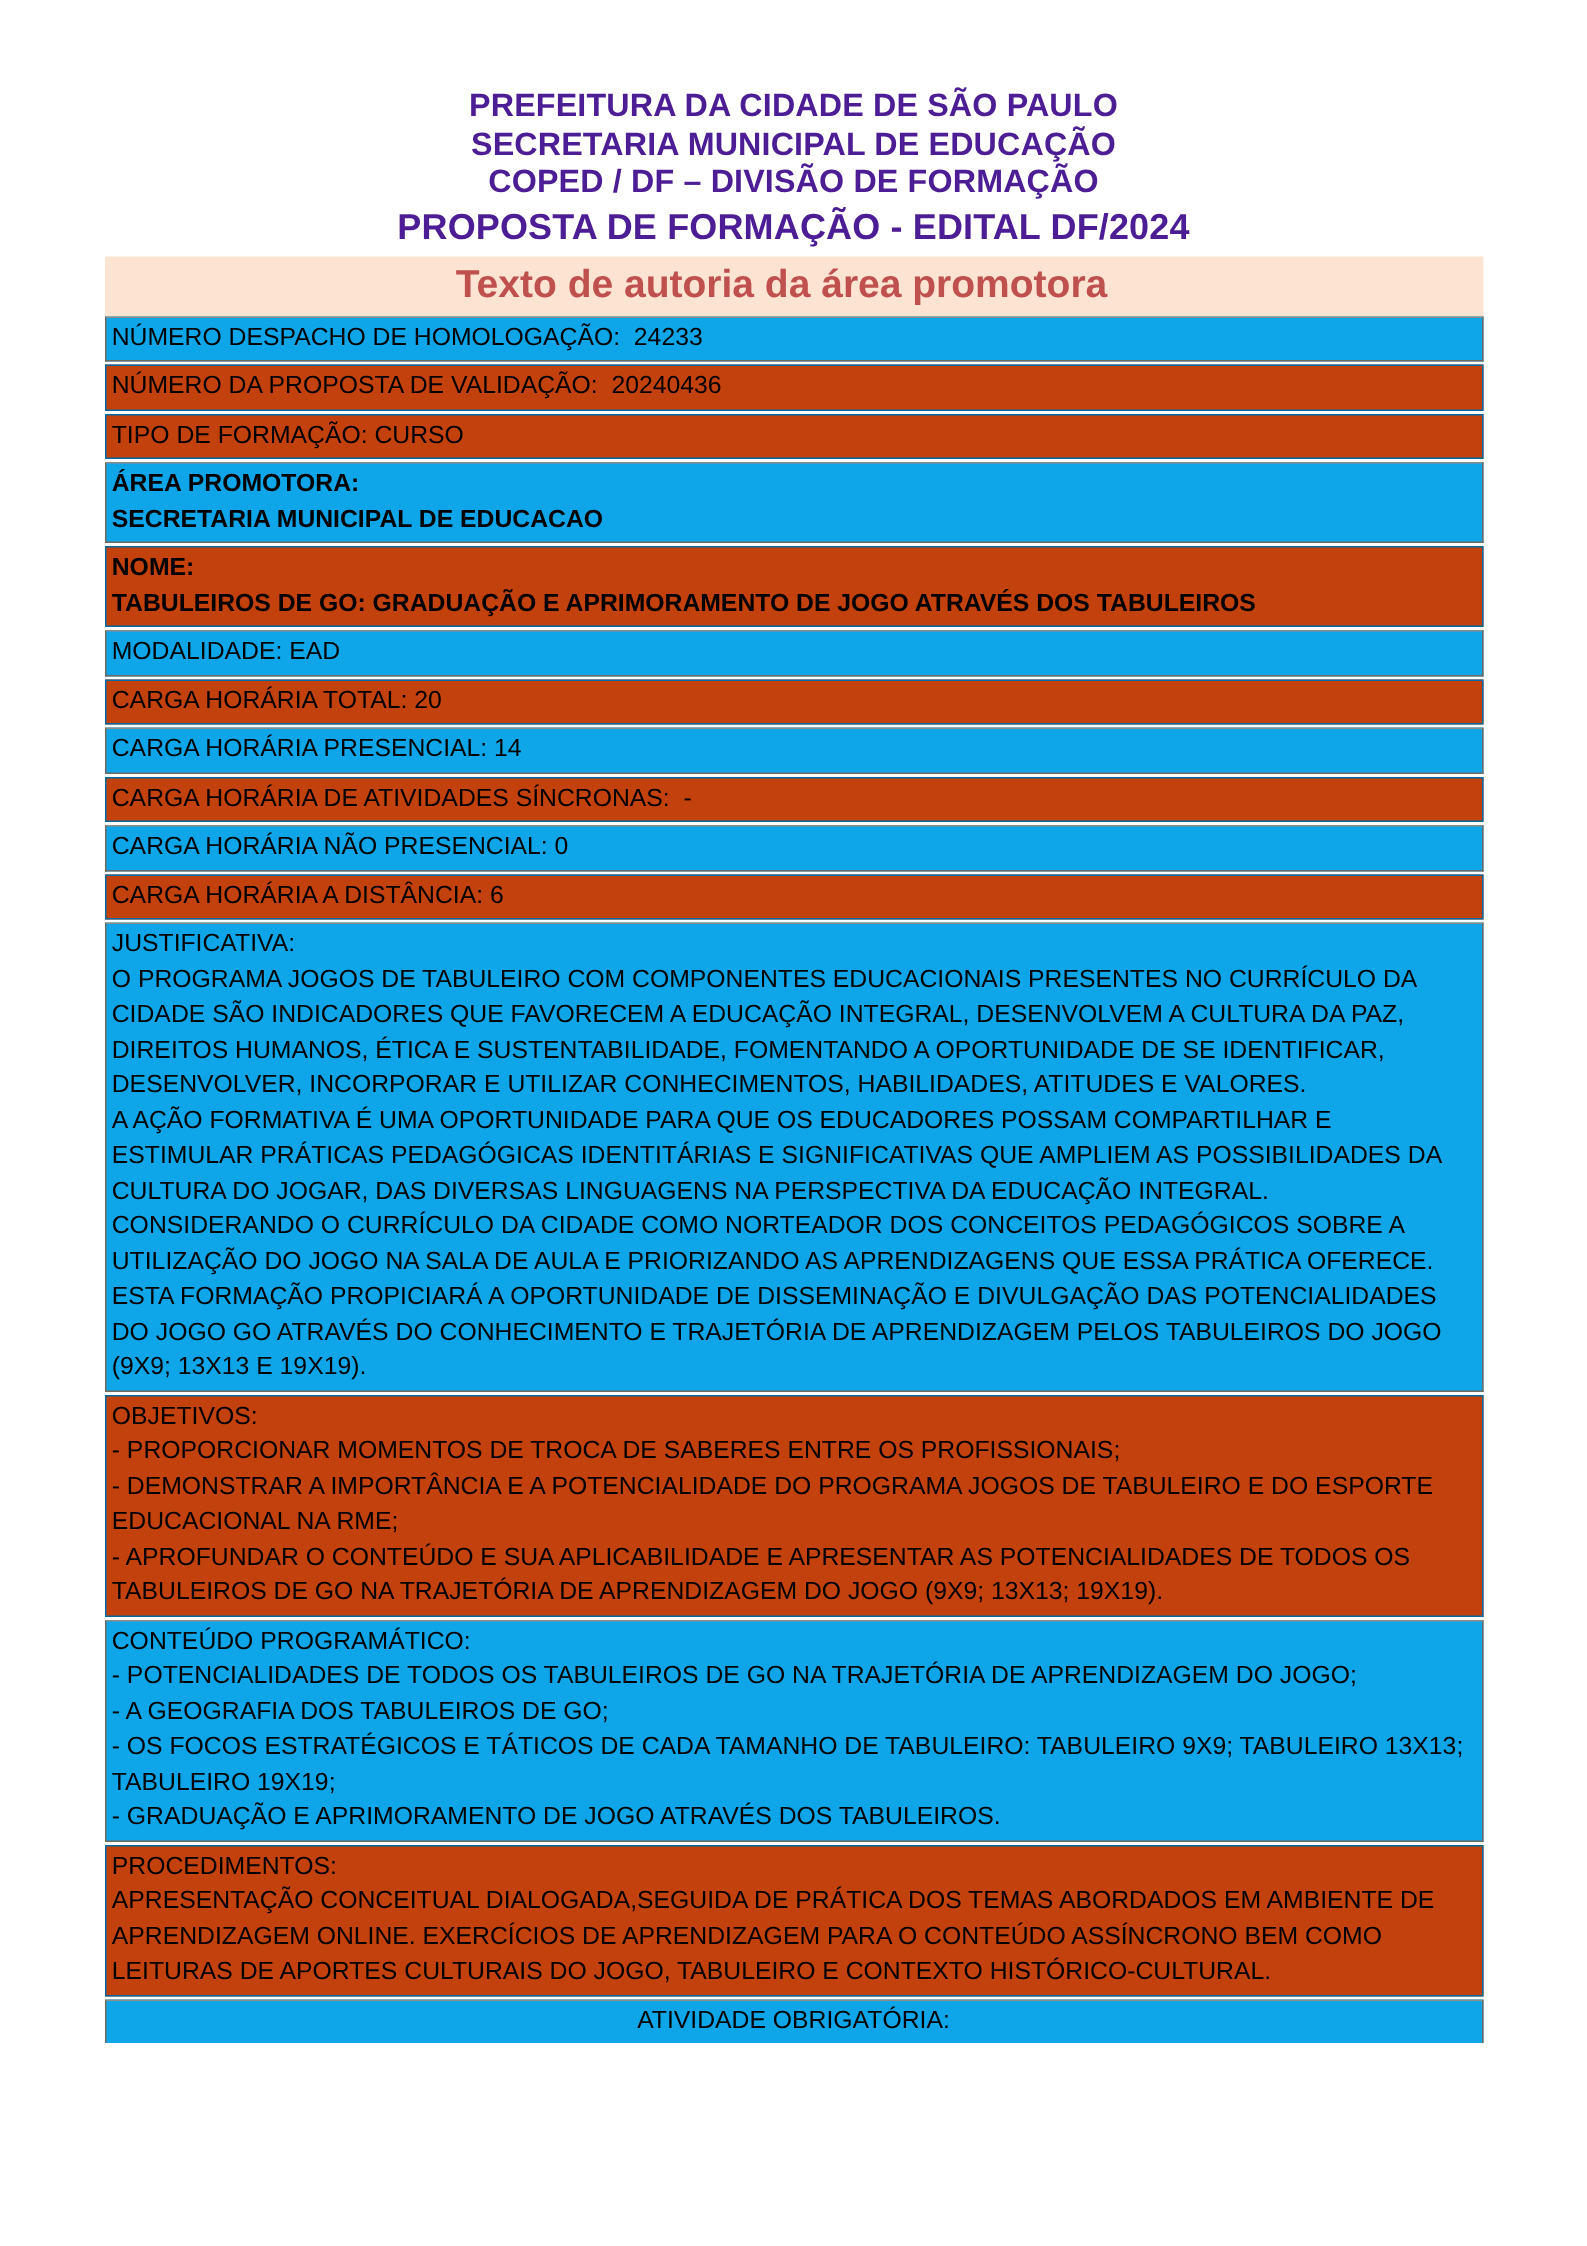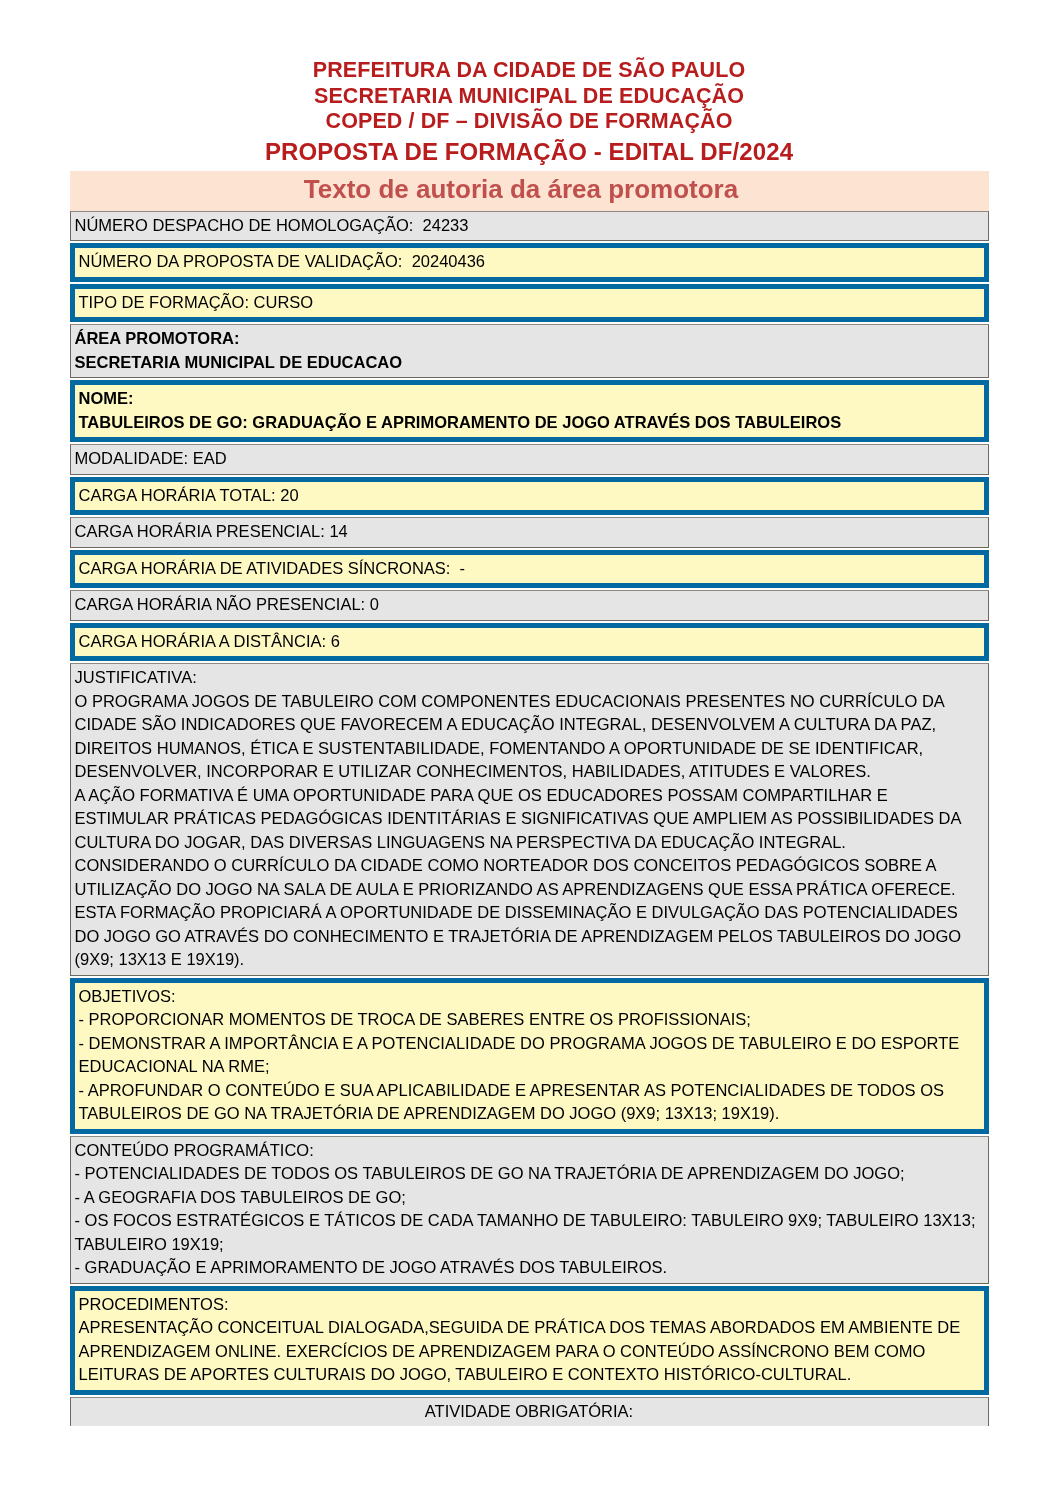--- a/index.html
+++ b/index.html
@@ -14,21 +14,21 @@
     width: 1058px;
     height: 1497px;
     background: #ffffff;
     overflow: hidden;
   }
 
   
   .doc-header {
     padding-top: 58px;
     text-align: center;
-    color: #b91c1c;
+    color: #4c1d95;
   }
   .doc-header .hline {
     font-weight: bold;
     font-size: 21.5px;
     line-height: 25.5px;
     letter-spacing: 0.1px;
     white-space: nowrap;
   }
   .doc-header .hline.big {
     font-size: 24px;
@@ -55,30 +55,30 @@
   .form-table {
     width: 919px;
     margin: 0 auto;
     border-collapse: separate;
     border-spacing: 0;
   }
   .form-row {
     width: 919px;
     border: 1px solid #6e6a62;
     border-top: 1px solid #8e8a84;
-    background: #e5e5e5;
+    background: #0ea5e9;
     padding: 2px 4px 3px 4px;
     margin-bottom: 2px;
     color: #000000;
     font-size: 16.5px;
     line-height: 23.5px;
   }
   .form-row.shaded {
-    background: #fef9c3;
-    border: 5px solid #0369a1;
+    background: #c2410c;
+    border: 1px solid #0369a1;
   }
   .form-row.bold { font-weight: bold; }
   .form-row .ln { display: block; white-space: pre-wrap; }
   .form-row.clipped {
     border-bottom: none;
     max-height: 72px;
     overflow: hidden;
     text-align: center;
   }
 </style>

